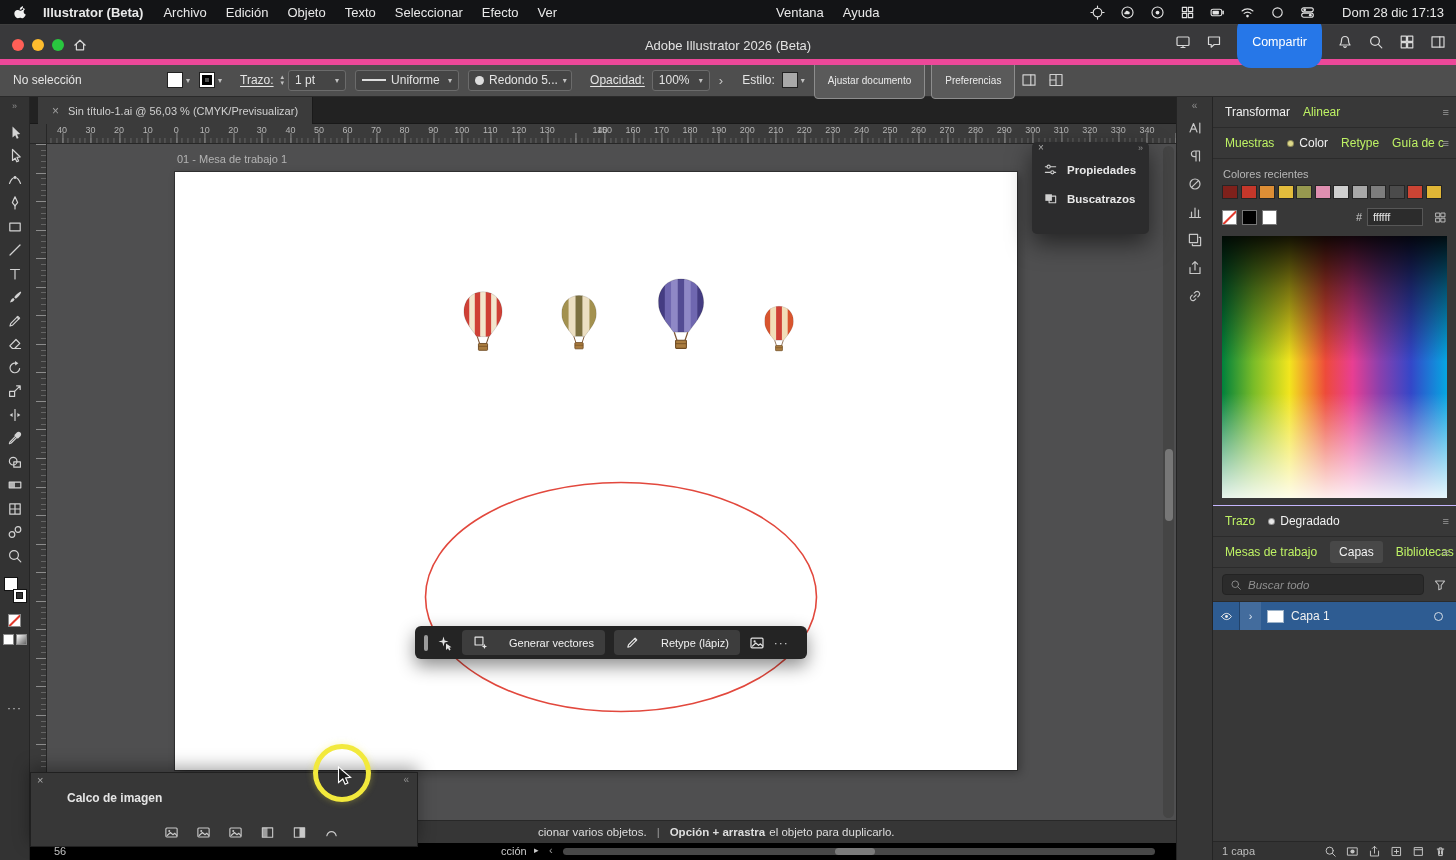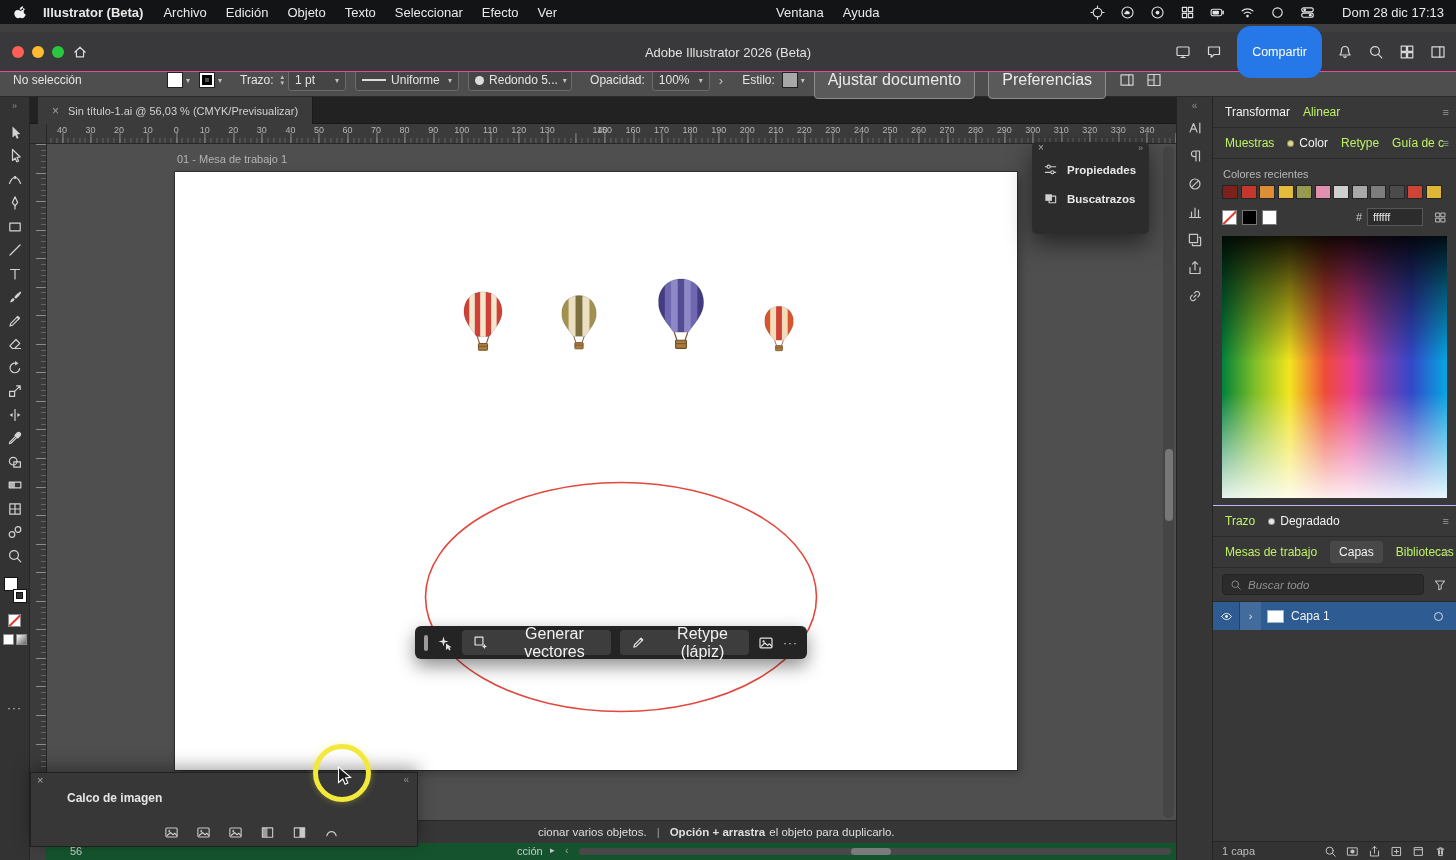--- a/index.html
+++ b/index.html
@@ -14,48 +14,48 @@
 .mb-app{font-weight:700;margin-right:20px}
 #mb-menus{display:inline-flex}
 #mb-menus-right{display:inline-flex;margin-left:200px}
 .mb-item{margin-right:19px;white-space:nowrap}
 .mb-right{margin-left:auto;display:flex;align-items:center;gap:27px}
 #mb-status{display:flex;align-items:center;gap:15px;color:#e4e4e4}
 .mb-ic{display:flex}
 .mb-clock{white-space:nowrap}
 
 
-#titlebar{position:absolute;top:32px;left:0;width:100%;height:40px;background:#39393b;border-bottom:1px solid #ec4899;z-index:29}
+#titlebar{position:absolute;top:25px;left:0;width:100%;height:40px;background:#39393b;border-bottom:6px solid #ec4899;z-index:29}
 .tl{position:absolute;top:14px;width:12px;height:12px;border-radius:50%}
 .tl-red{left:12px;background:#ff5f57}.tl-yellow{left:32px;background:#febc2e}.tl-green{left:52px;background:#29c73f}
 .tb-home{position:absolute;left:72px;top:12px;color:#d8d8d8}
 .tb-title{position:absolute;left:0;right:0;top:13px;text-align:center;color:#e2e2e2;font-size:13px;pointer-events:none}
 .tb-right{position:absolute;right:10px;top:0;height:100%;display:flex;align-items:center;gap:15px;color:#d8d8d8}
 #tb-icons-a,#tb-icons-b{display:flex;gap:15px;align-items:center}
 .tb-ic{display:flex}
 .share-btn{border:none;border-radius:14px;color:#fff;font-size:12.5px;padding:19px 15px;background:#2677e8}
 
 
 #controlbar{position:absolute;top:64px;left:0;width:100%;height:33px;background:#4e4e4e;border-bottom:1px solid #2a2a2a;display:flex;align-items:center;color:#e4e4e4;font-size:12px;padding:0 13px;z-index:28;white-space:nowrap}
 .cb-status{width:90px;margin-right:64px}
 .swcombo{display:flex;align-items:center;gap:3px;margin-right:9px}
 .sw{width:16px;height:16px;border:1px solid #212121;background:#fff;position:relative;display:inline-block}
 .sw-stroke::after{content:'';position:absolute;inset:2px;border:3px solid #000;background:#4e4e4e}
 .sw-style{background:#a8a8a8}
 .chev{color:#c2c2c2;font-size:8px}
 .cb-label{margin:0 7px 0 9px}
-.u{text-underline-offset:2px}
+.u{text-decoration:underline;text-underline-offset:2px}
 .stepper{display:flex;flex-direction:column;line-height:6px;font-size:7px;color:#c2c2c2;margin-right:4px}
 .field{height:21px;background:#454545;border:1px solid #6b6b6b;border-radius:3px;display:flex;align-items:center;gap:5px;padding:0 6px;margin-right:9px}
 .field .chev{margin-left:auto}
 .w52{width:58px}.w100{width:104px}.w56{width:58px}
 .wline{width:24px;height:2px;background:#ddd;flex:0 0 auto}
 .bdot{width:9px;height:9px;border-radius:50%;background:#ddd;flex:0 0 auto}
 .cb-chev{color:#c8c8c8;margin-right:10px;font-size:13px}
-.cb-btn{height:38px;background:#5a5a5a;border:1px solid #8d8d8d;border-radius:4px;color:#eaeaea;font-size:16px;padding:0 13px;margin-right:13px}
+.cb-btn{height:38px;background:#5a5a5a;border:1px solid #8d8d8d;border-radius:4px;color:#eaeaea;font-size:10px;padding:0 13px;margin-right:6px}
 .cb-ic{color:#d0d0d0;margin-right:11px;display:flex}
 
 
 #tabbar{position:absolute;left:30px;top:97px;width:1146px;height:27px;background:#222;border-bottom:1px solid #191919;z-index:9}
 .doc-tab{position:absolute;left:8px;top:0;height:27px;background:#3b3b3b;display:flex;align-items:center;gap:9px;padding:0 14px;color:#d0d0d0;font-size:11px;border-right:1px solid #1a1a1a}
 .tab-x{color:#a0a0a0;font-size:12px}
 
 
 #toolbar{position:absolute;left:0;top:97px;bottom:0;width:30px;background:#333;border-right:1px solid #252525;z-index:10;display:flex;flex-direction:column;align-items:center}
 .tb-collapse{height:15px;color:#8f8f8f;font-size:9px;padding-top:4px}
@@ -82,31 +82,31 @@
 #vruler::before{content:'';position:absolute;top:0;bottom:0;right:0;width:5px;background:repeating-linear-gradient(180deg,#646464 0 1px,transparent 1px 5.71px)}
 #vruler::after{content:'';position:absolute;top:0;bottom:0;right:0;width:10px;background:repeating-linear-gradient(180deg,#8b8b8b 0 1px,transparent 1px 28.55px)}
 
 
 #canvas{position:absolute;left:30px;top:144px;width:1146px;height:676px;background:#4f4f50;overflow:hidden;z-index:8}
 #artboard{position:absolute;left:145px;top:28px;width:842px;height:598px;background:#fff;box-shadow:0 0 0 1px rgba(0,0,0,.35),3px 3px 9px rgba(0,0,0,.3)}
 .artboard-label{position:absolute;left:147px;top:9px;font-size:11px;color:#b3b3b3}
 #taskbar{position:absolute;left:385px;top:482px;width:392px;height:33px;background:#242424;border-radius:6px;box-shadow:0 7px 18px rgba(0,0,0,.45);display:flex;align-items:center;gap:9px;padding:0 9px;z-index:14}
 .grip{width:4px;height:16px;background:#9c9c9c;border-radius:2px;flex:0 0 auto}
 .tk-ic{color:#e2e2e2;display:flex}
-.tk-btn{display:flex;align-items:center;gap:21px;background:#3d3d3d;border:none;border-radius:4px;height:25px;padding:0 11px;color:#f1f1f1;font-size:16px}
+.tk-btn{display:flex;align-items:center;gap:21px;background:#3d3d3d;border:none;border-radius:4px;height:25px;padding:0 11px;color:#f1f1f1;font-size:11px}
 .tk-bic{display:flex;color:#e8e8e8}
 .tk-more{color:#d6d6d6;letter-spacing:1px;font-size:12px}
 #vscroll{position:absolute;right:2px;top:2px;bottom:2px;width:11px;background:#454545;border-radius:6px}
 .vthumb{position:absolute;left:1.5px;width:8px;top:303px;height:72px;background:#777;border-radius:4px}
 
 
 #hintbar{position:absolute;left:30px;top:820px;width:1146px;height:23px;background:#363636;border-top:1px solid #282828;color:#dedede;font-size:11.5px;display:flex;align-items:center;padding-left:508px;z-index:9;white-space:nowrap}
 .hint-div{margin:0 10px;color:#9c9c9c}
 #hintbar b{margin-right:4px}
-#bottombar{position:absolute;left:46px;top:843px;width:1146px;height:17px;background:#14532d;z-index:9;color:#cacaca;font-size:11px}
+#bottombar{position:absolute;left:30px;top:843px;width:1146px;height:17px;background:#000000;z-index:9;color:#cacaca;font-size:11px}
 .zoom-frag{position:absolute;left:24px;top:2px}
 .tool-frag{position:absolute;left:471px;top:2px}
 .play-ic{position:absolute;left:504px;top:2px;font-size:9px;color:#cacaca}
 .left-ar{position:absolute;left:519px;top:1px;color:#9c9c9c}
 .hscroll{position:absolute;left:533px;top:5px;width:592px;height:7px;background:#484848;border-radius:4px}
 .hthumb{position:absolute;left:272px;width:40px;height:7px;background:#7b7b7b;border-radius:4px}
 
 
 #rail{position:absolute;left:1176px;top:97px;width:36px;bottom:0;background:#363636;border-left:1px solid #242424;z-index:12;display:flex;flex-direction:column;align-items:center}
 .rail-collapse{color:#8f8f8f;font-size:10px;height:17px;padding-top:3px}

